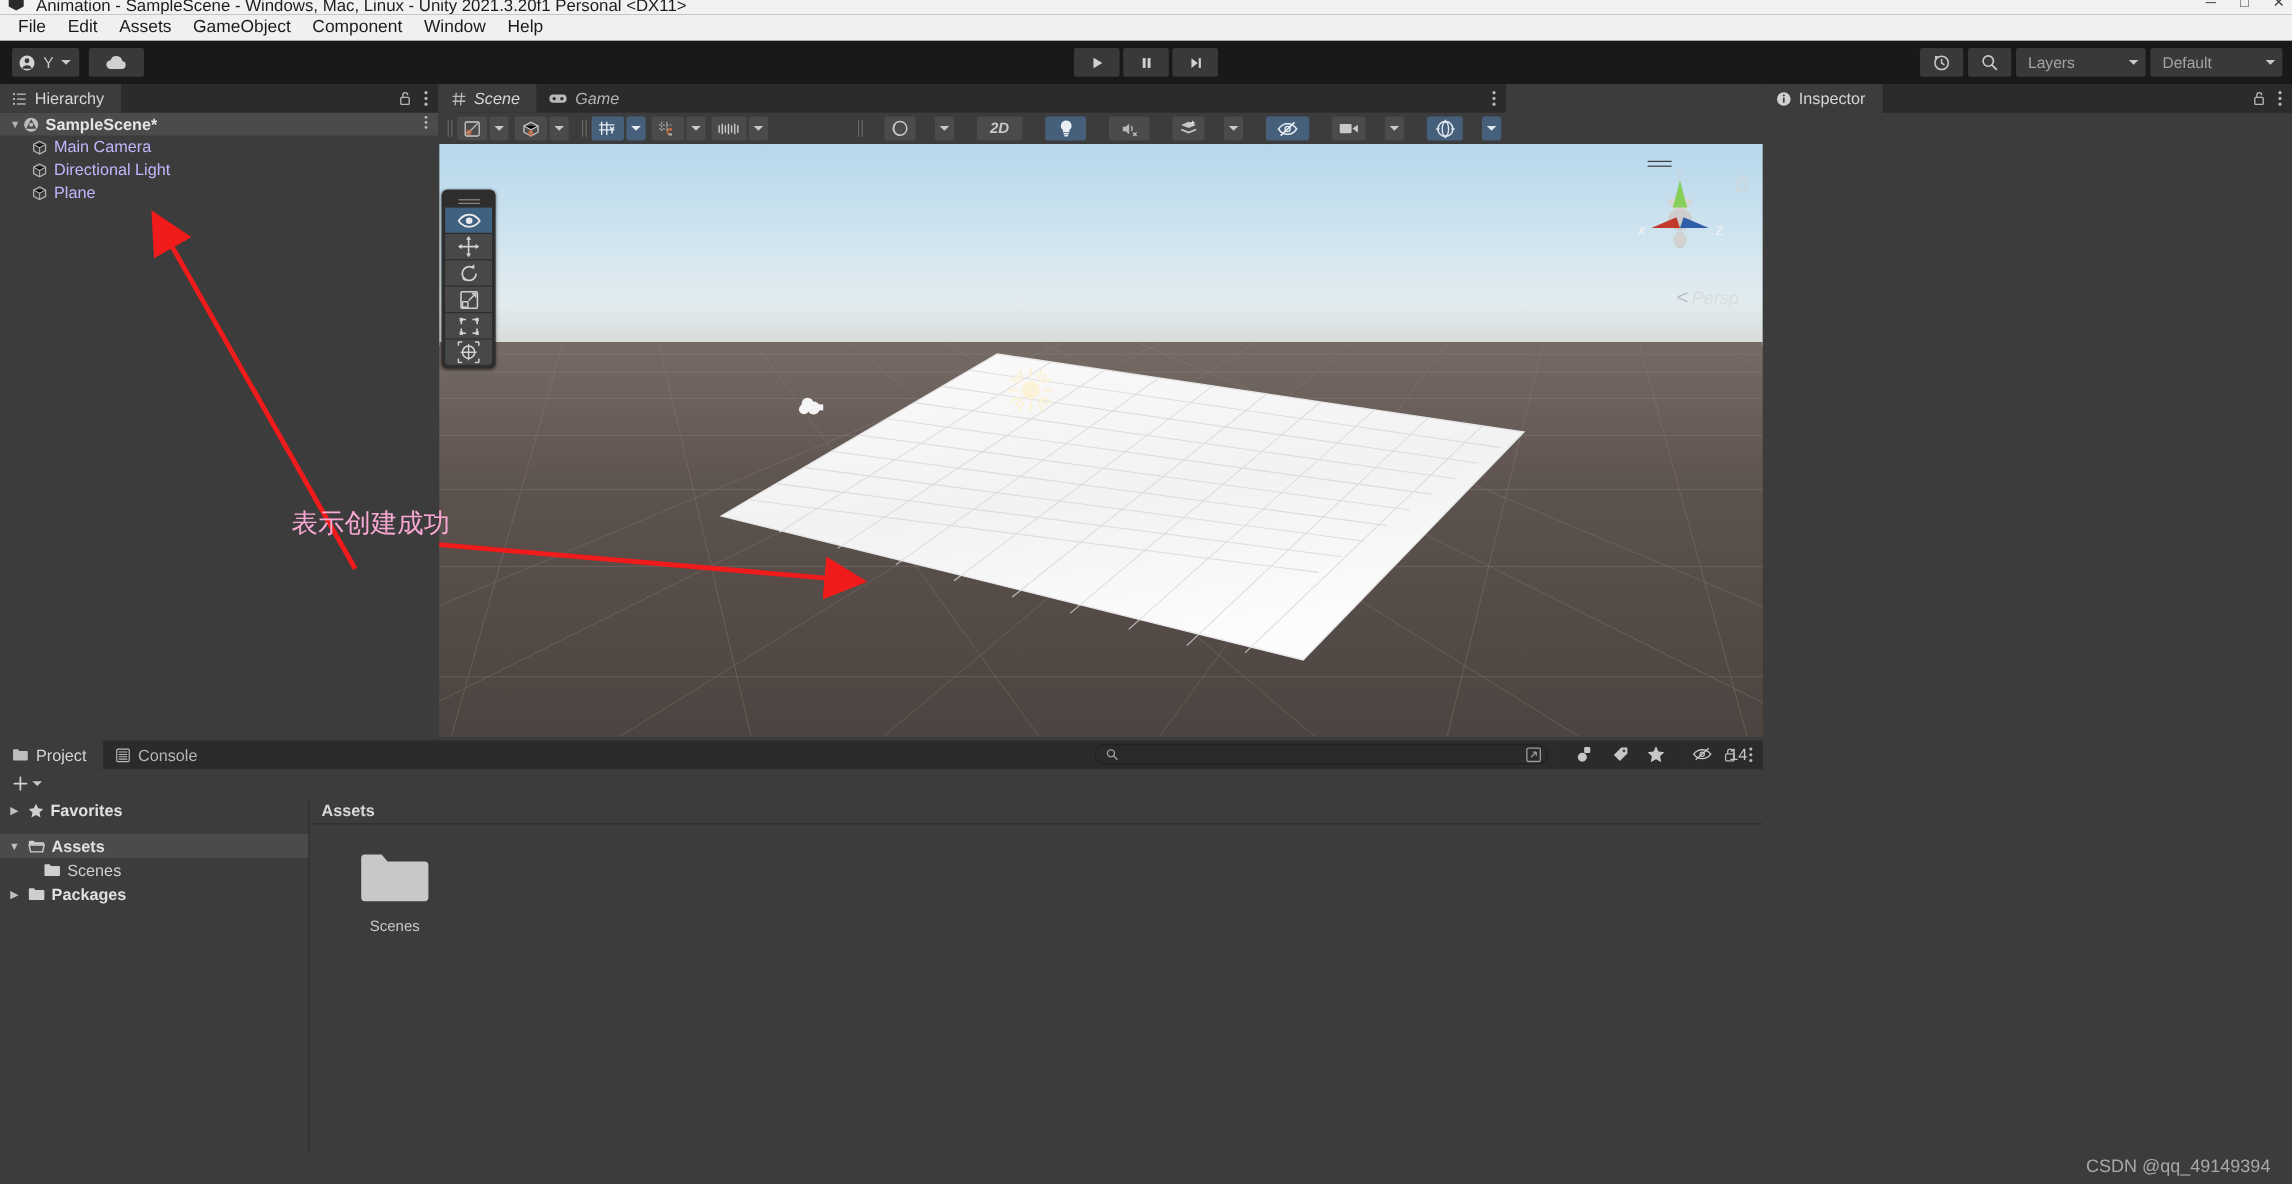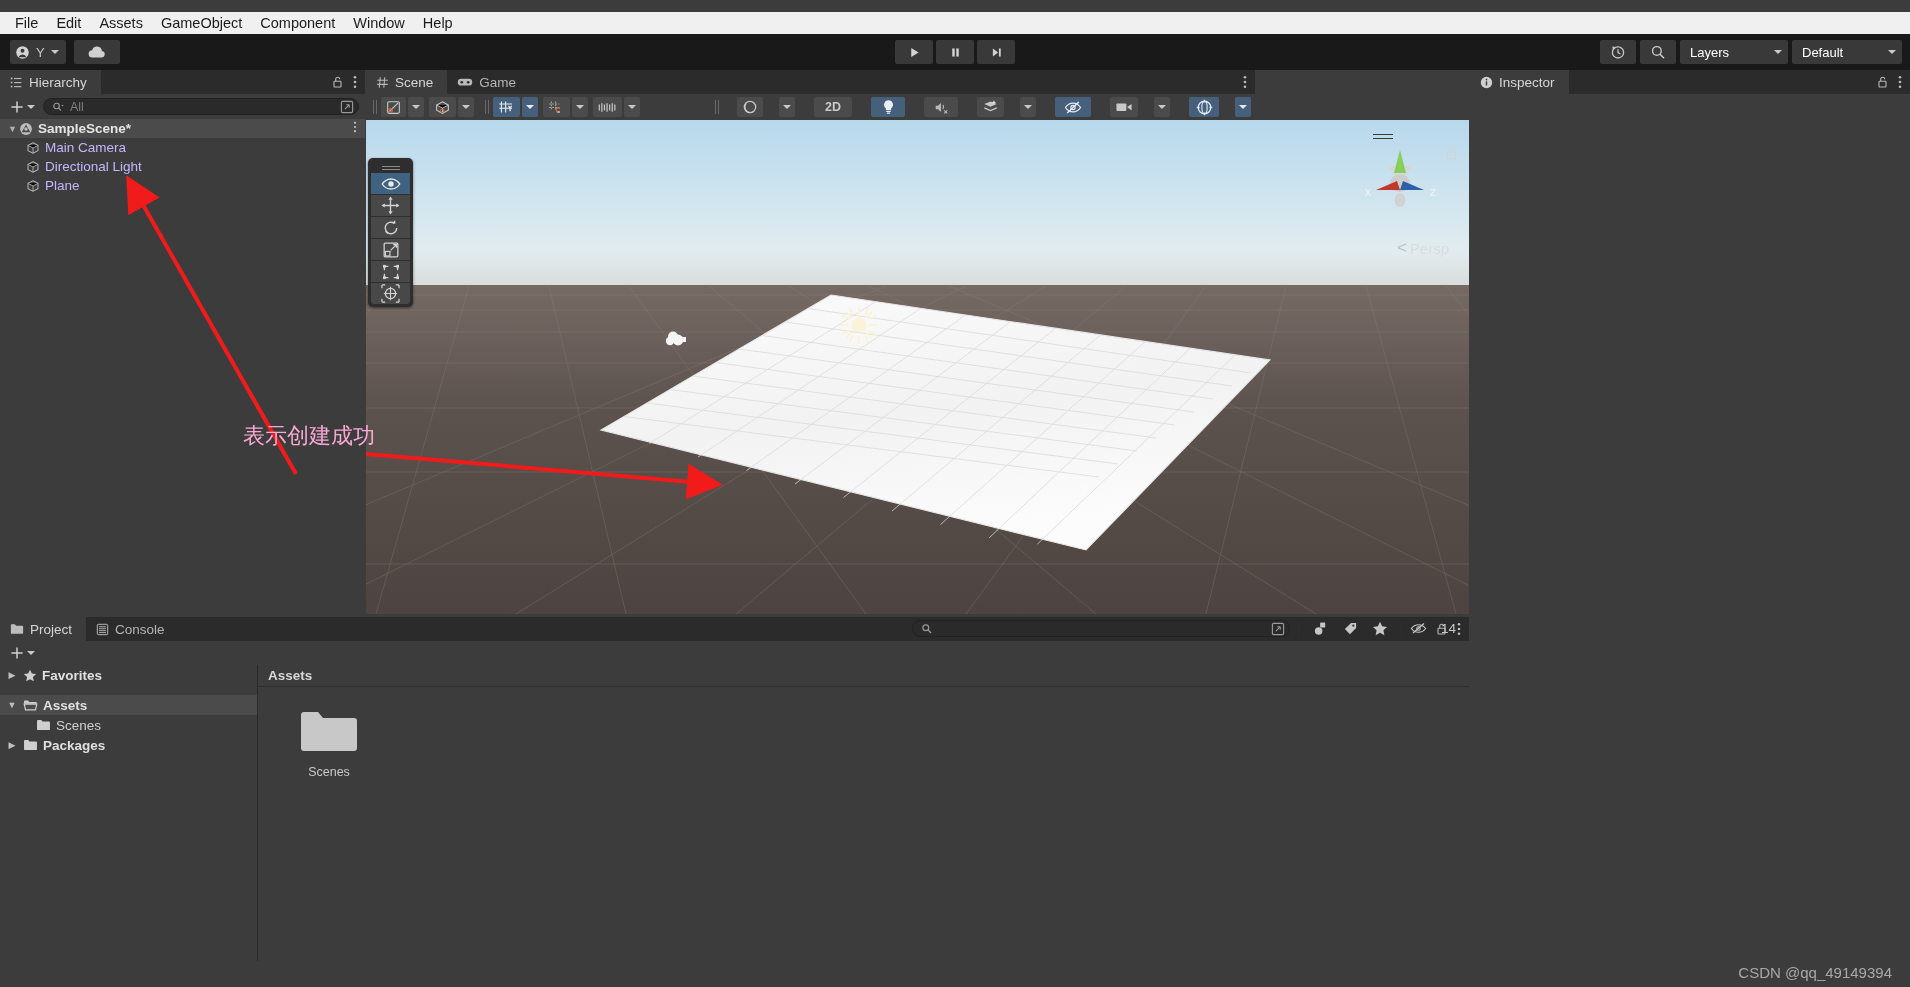--- a/index.html
+++ b/index.html
@@ -45,21 +45,21 @@
     justify-content: center; color: #c4c4c4; cursor: default; border-radius: 2px; gap: 4px;
   }
   .acct { margin-left: 10px; padding: 0 7px 0 5px; gap:6px;}
   .cloud { margin-left: 8px; width: 46px; }
   .play-group { position: absolute; left: 50%; transform: translateX(-50%); display: flex; gap: 3px; }
   .play-btn { width: 38px; height: 24px; background: #393939; display: flex; align-items: center; justify-content: center; border-radius: 2px;}
   .right-group { position: absolute; right: 8px; display: flex; align-items: center; gap: 4px; }
   .tb-sq { width: 36px; }
   .tb-dd {
     background: #393939; height: 24px; border-radius: 2px; display: flex; align-items: center;
-    padding: 0 6px 0 10px; color: #ffffff; font-size: 13px; justify-content: space-between;
+    padding: 0 6px 0 10px; color: #a3a3a3; font-size: 13px; justify-content: space-between;
   }
   .tb-dd .lbl { margin-right: 12px; }
 
   
   .panel { position: absolute; background: #383838; }
   .panel-tabrow {
     height: 24px; background: #2b2b2b; display: flex; align-items: stretch; position: relative;
   }
   .ptab {
     display: flex; align-items: center; gap: 6px; padding: 0 14px 0 10px;
@@ -90,21 +90,21 @@
   .hrow {
     height: 19px; display: flex; align-items: center; font-size: 13.5px; color: #c4b5fd;
     position: relative; padding-left: 6px;
   }
   .hrow.scene { background: #4b4b4b; font-weight: bold; color: #e4e4e4; }
   .hrow .twisty { width: 13px; display: inline-block; text-align: center; font-size: 9px; color: #b0b0b0;}
   .hrow .kebab { position: absolute; right: 8px; color: #b8b8b8; font-size: 12px; letter-spacing: 0; }
   .ind1 { padding-left: 26px; }
 
   
-  #sceneview { left: 366px; top: 70px; width: 889px; height: 546px; background: #3c3c3c; }
+  #sceneview { left: 366px; top: 70px; width: 889px; height: 546px; background: #3c3c3c; font-style: italic; }
   .scene-toolrow {
     height: 26px; background: #3c3c3c; display: flex; align-items: center; padding: 0 4px; gap: 2px;
     position: relative;
   }
   .sgrip { width: 9px; height: 16px; display:flex; gap:2px; align-items:center; justify-content:center; opacity:.55;}
   .sgrip i { width: 1px; height: 14px; background: #8d8d8d; display:block;}
   .sbtn {
     height: 20px; background: #4b4b4b; border-radius: 2px; display: flex; align-items: center;
     justify-content: center; color: #c9c9c9; padding: 0 5px; gap: 3px;
   }
@@ -186,20 +186,33 @@
   .bottombar { position: absolute; left: 0; bottom: 0; width: 1910px; height: 26px; background: #3c3c3c;}
 
   .icon { display: inline-flex; align-items: center; justify-content: center; }
   .sep-v { width: 1px; height: 16px; background: #2e2e2e; margin: 0 4px; }
 </style>
 </head>
 <body>
 
 <div id="app">
 
+  <div class="titlebar">
+    <span class="titlebar-unity-logo">
+      <svg width="15" height="15" viewBox="0 0 24 24">
+          <path d="M12 2 22 7.5v9L12 22 2 16.5v-9z" fill="#2b2b2b"></path>
+        </svg>
+    </span>
+    <span class="titlebar-text">Animation - SampleScene - Windows, Mac, Linux - Unity 2021.3.20f1 Personal &lt;DX11&gt;</span>
+    <span class="win-btns">
+      <span>─</span>
+      <span>□</span>
+      <span>✕</span>
+    </span>
+  </div>
 
   <div class="menubar">
     <span class="mi">File</span>
     <span class="mi">Edit</span>
     <span class="mi">Assets</span>
     <span class="mi">GameObject</span>
     <span class="mi">Component</span>
     <span class="mi">Window</span>
     <span class="mi">Help</span>
   </div>
@@ -304,46 +317,20 @@
         <span class="icon">
           <svg width="4" height="14" viewBox="0 0 4 14">
               <circle cx="2" cy="2.2" r="1.3" fill="#bcbcbc"></circle>
               <circle cx="2" cy="7" r="1.3" fill="#bcbcbc"></circle>
               <circle cx="2" cy="11.8" r="1.3" fill="#bcbcbc"></circle>
             </svg>
         </span>
       </div>
     </div>
 
-    <div class="hier-toolrow">
-      <div class="plus-dd">
-        <span class="icon">
-          <svg width="14" height="14" viewBox="0 0 16 16">
-              <path d="M8 2.2v11.6M2.2 8h11.6" stroke="#cfcfcf" stroke-width="1.7" stroke-linecap="round"></path>
-            </svg>
-        </span>
-        <span class="caret"></span>
-      </div>
-      <div class="searchbox">
-        <span class="icon">
-          <svg width="13" height="12" viewBox="0 0 16 14">
-              <circle cx="5.6" cy="5.8" r="3.4" fill="none" stroke="#9a9a9a" stroke-width="1.4"></circle>
-              <path d="M8.3 8.4 10.6 10.8" stroke="#9a9a9a" stroke-width="1.5" stroke-linecap="round"></path>
-              <path d="M11.6 4.4l2.6 0-1.3 2z" fill="#9a9a9a"></path>
-            </svg>
-        </span>
-        <input type="text" value="" placeholder="All" style="">
-        <span class="icon">
-          <svg width="14" height="14" viewBox="0 0 16 16">
-              <rect x="1.6" y="1.6" width="12.8" height="12.8" rx="1.5" fill="none" stroke="#9a9a9a" stroke-width="1.3"></rect>
-              <path d="M10.6 5.4 5.6 10.4M10.6 5.4H7.2M10.6 5.4v3.4" stroke="#9a9a9a" stroke-width="1.2"></path>
-            </svg>
-        </span>
-      </div>
-    </div>
 
     <div class="hier-rows">
       <div class="hrow scene">
         <span class="twisty">▼</span>
         <span class="icon" style="margin-right:5px">
           <svg width="14" height="14" viewBox="0 0 20 20">
               <circle cx="10" cy="10" r="8.4" fill="#bdbdbd"></circle>
               <path d="M10 3.4 16.2 14.6H3.8z" fill="#4b4b4b"></path>
               <circle cx="10" cy="10" r="2.4" fill="#bdbdbd"></circle>
             </svg>

